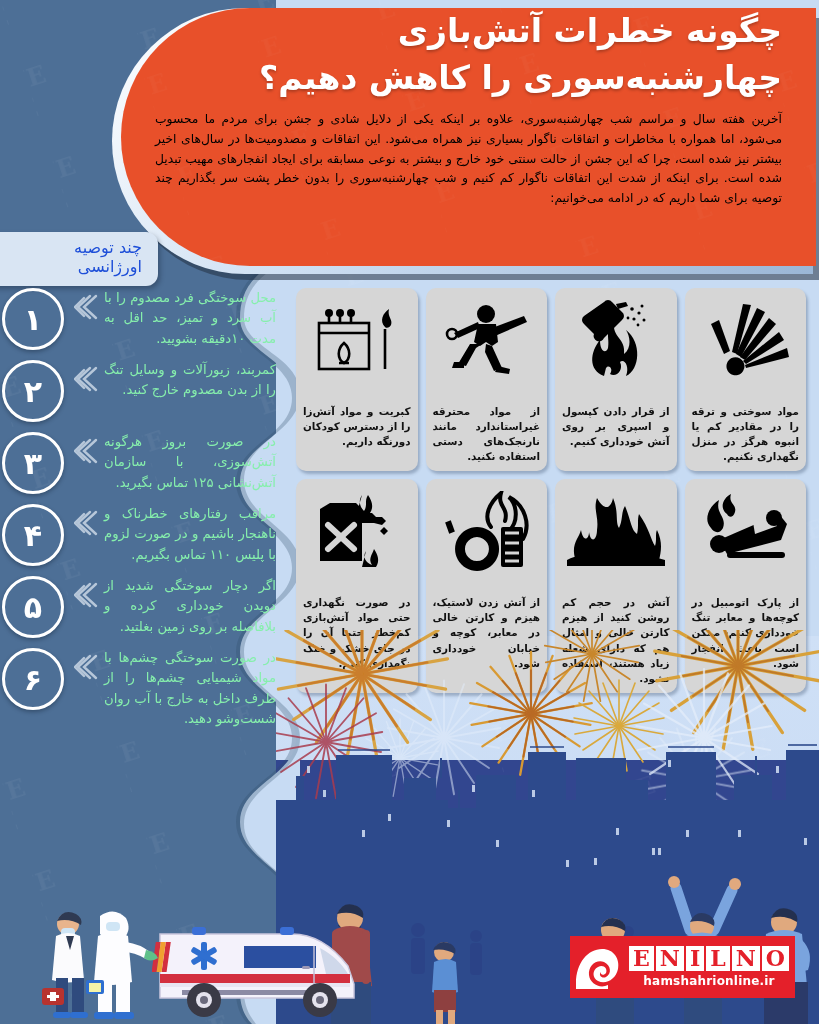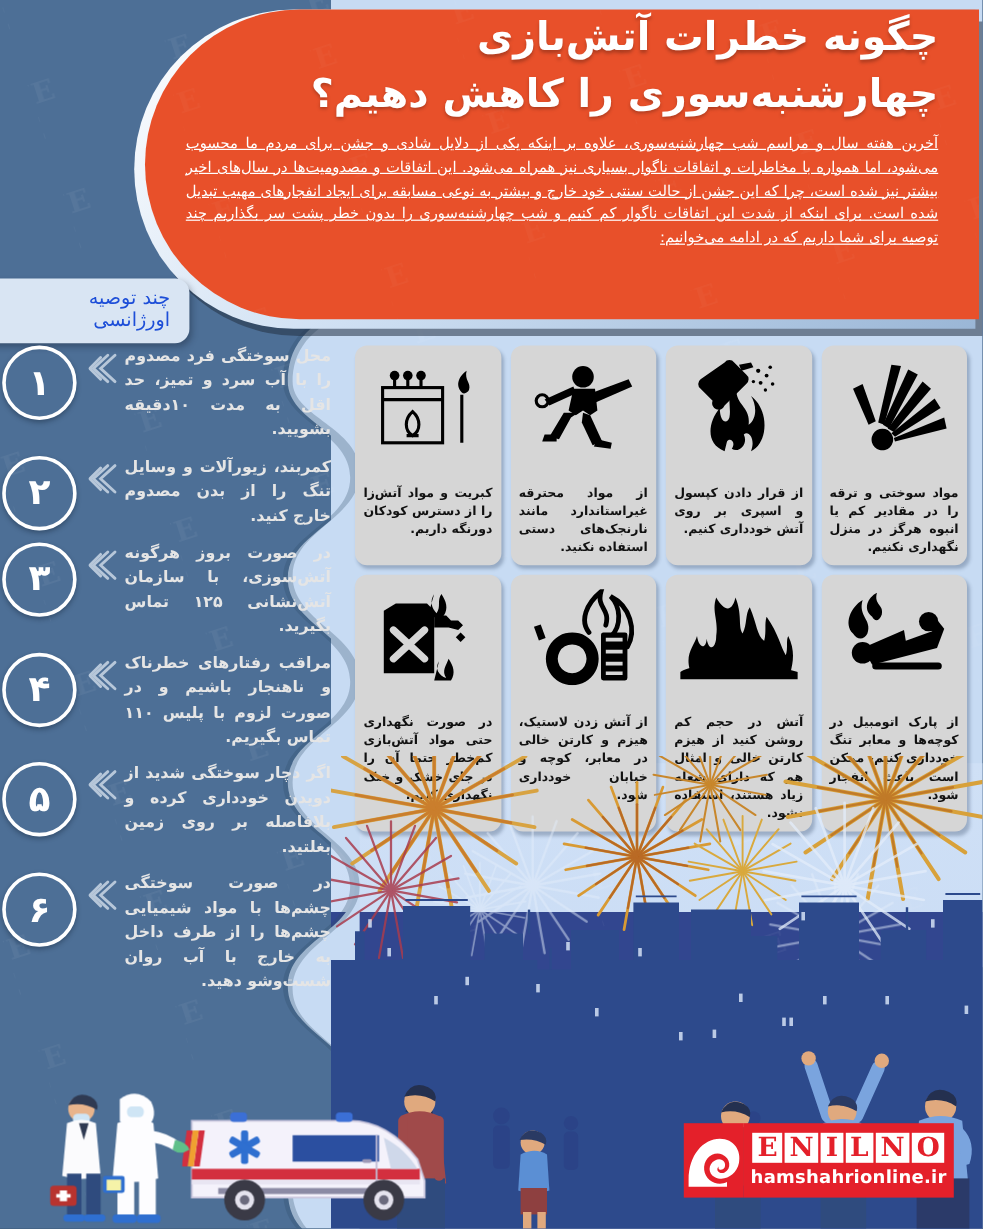--- a/index.html
+++ b/index.html
@@ -75,25 +75,25 @@
     color:#fff;
     text-align:right;
     padding:0 34px 0 34px;
     font-size:33px;line-height:1.42;
     font-weight:bold;
     letter-spacing:-.5px;
     text-shadow:0 2px 3px rgba(0,0,0,.25);
   }
   .intro{
     position:relative;
-    color:#ffffff;
+    color:#000000;
     text-align:justify;
     direction:rtl;
     padding:8px 34px 0 34px;
-    font-size:12.3px;line-height:1.62;text-decoration:underline;
+    font-size:12.3px;line-height:1.62;
   }
 
   
   .emg-label{
     position:absolute;left:-14px;top:232px;
     width:172px;
     background:#d9e5f3;
     border-radius:0 12px 12px 0;
     padding:7px 16px 9px 20px;
     text-align:right;
@@ -114,26 +114,26 @@
   .tip{
     position:relative;
     height:auto;
     margin-bottom:10px;
     display:flex;
     align-items:flex-start;
     justify-content:flex-end;
   }
   .tip-text{
     width:176px;
-    color:#e5e5e5;
+    color:#86efac;
     font-size:13.2px;
     line-height:1.55;
     text-align:justify;
     direction:rtl;
-    font-weight:bold;
+    font-weight:normal;
     padding-left:4px;
   }
   .chev{
     width:26px;
     flex:0 0 26px;
     padding-top:4px;
     opacity:.8;
   }
   .chev svg{display:block;}
   .num-circle{
@@ -217,21 +217,21 @@
   }
   .logo-word i{
     font-style:normal;
     background:#fff;color:#e4202a;
     font-family:"DejaVu Serif","Liberation Serif",serif;
     font-weight:bold;
     font-size:22px;line-height:22px;
     padding:1px 4px 2px 4px;
   }
   .logo-url{
-    color:#fff;font-size:15px;font-weight:bold;
+    color:#fff;font-size:12px;font-weight:bold;
     margin-top:3px;letter-spacing:.2px;
     font-family:"DejaVu Sans","Liberation Sans",sans-serif;
   }
   .logo-mark{
     width:62px;background:#e4202a;
     display:flex;align-items:center;justify-content:center;
   }
 </style>
 </head>
 <body>

